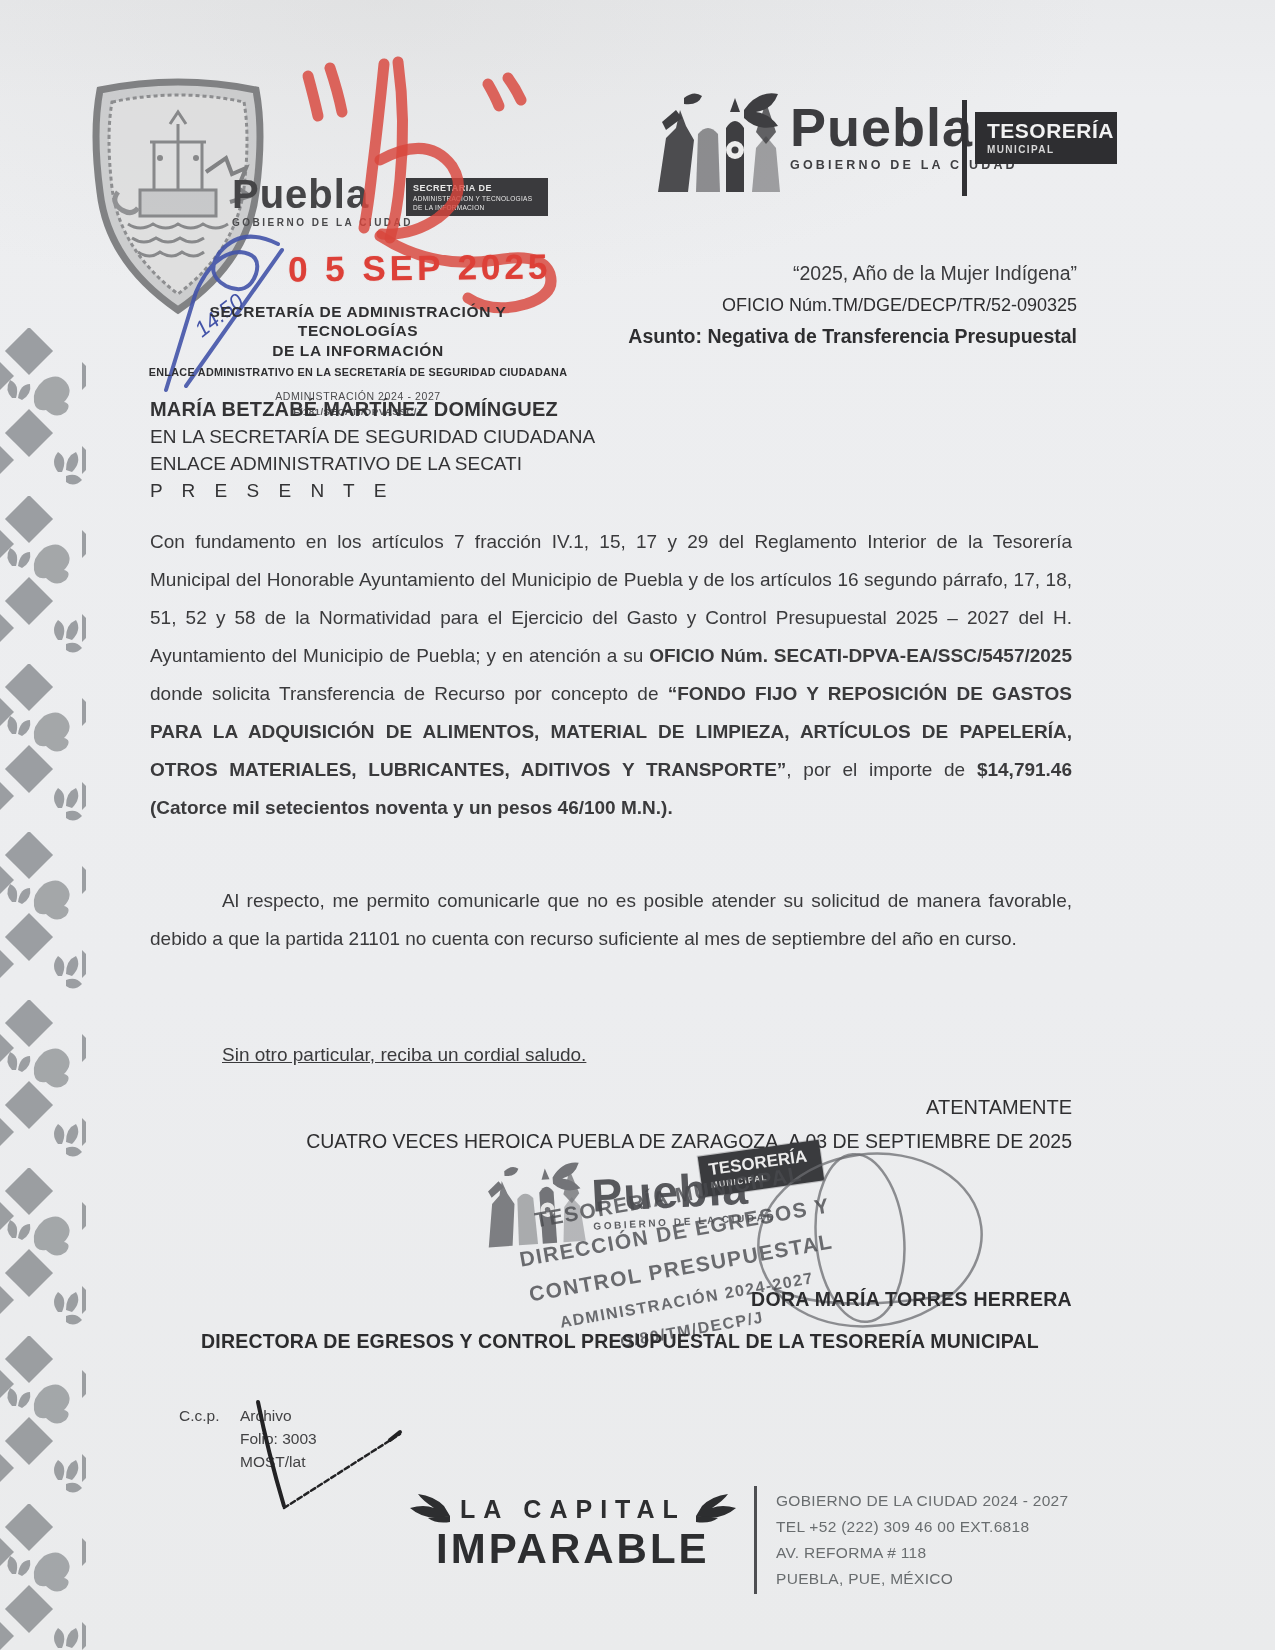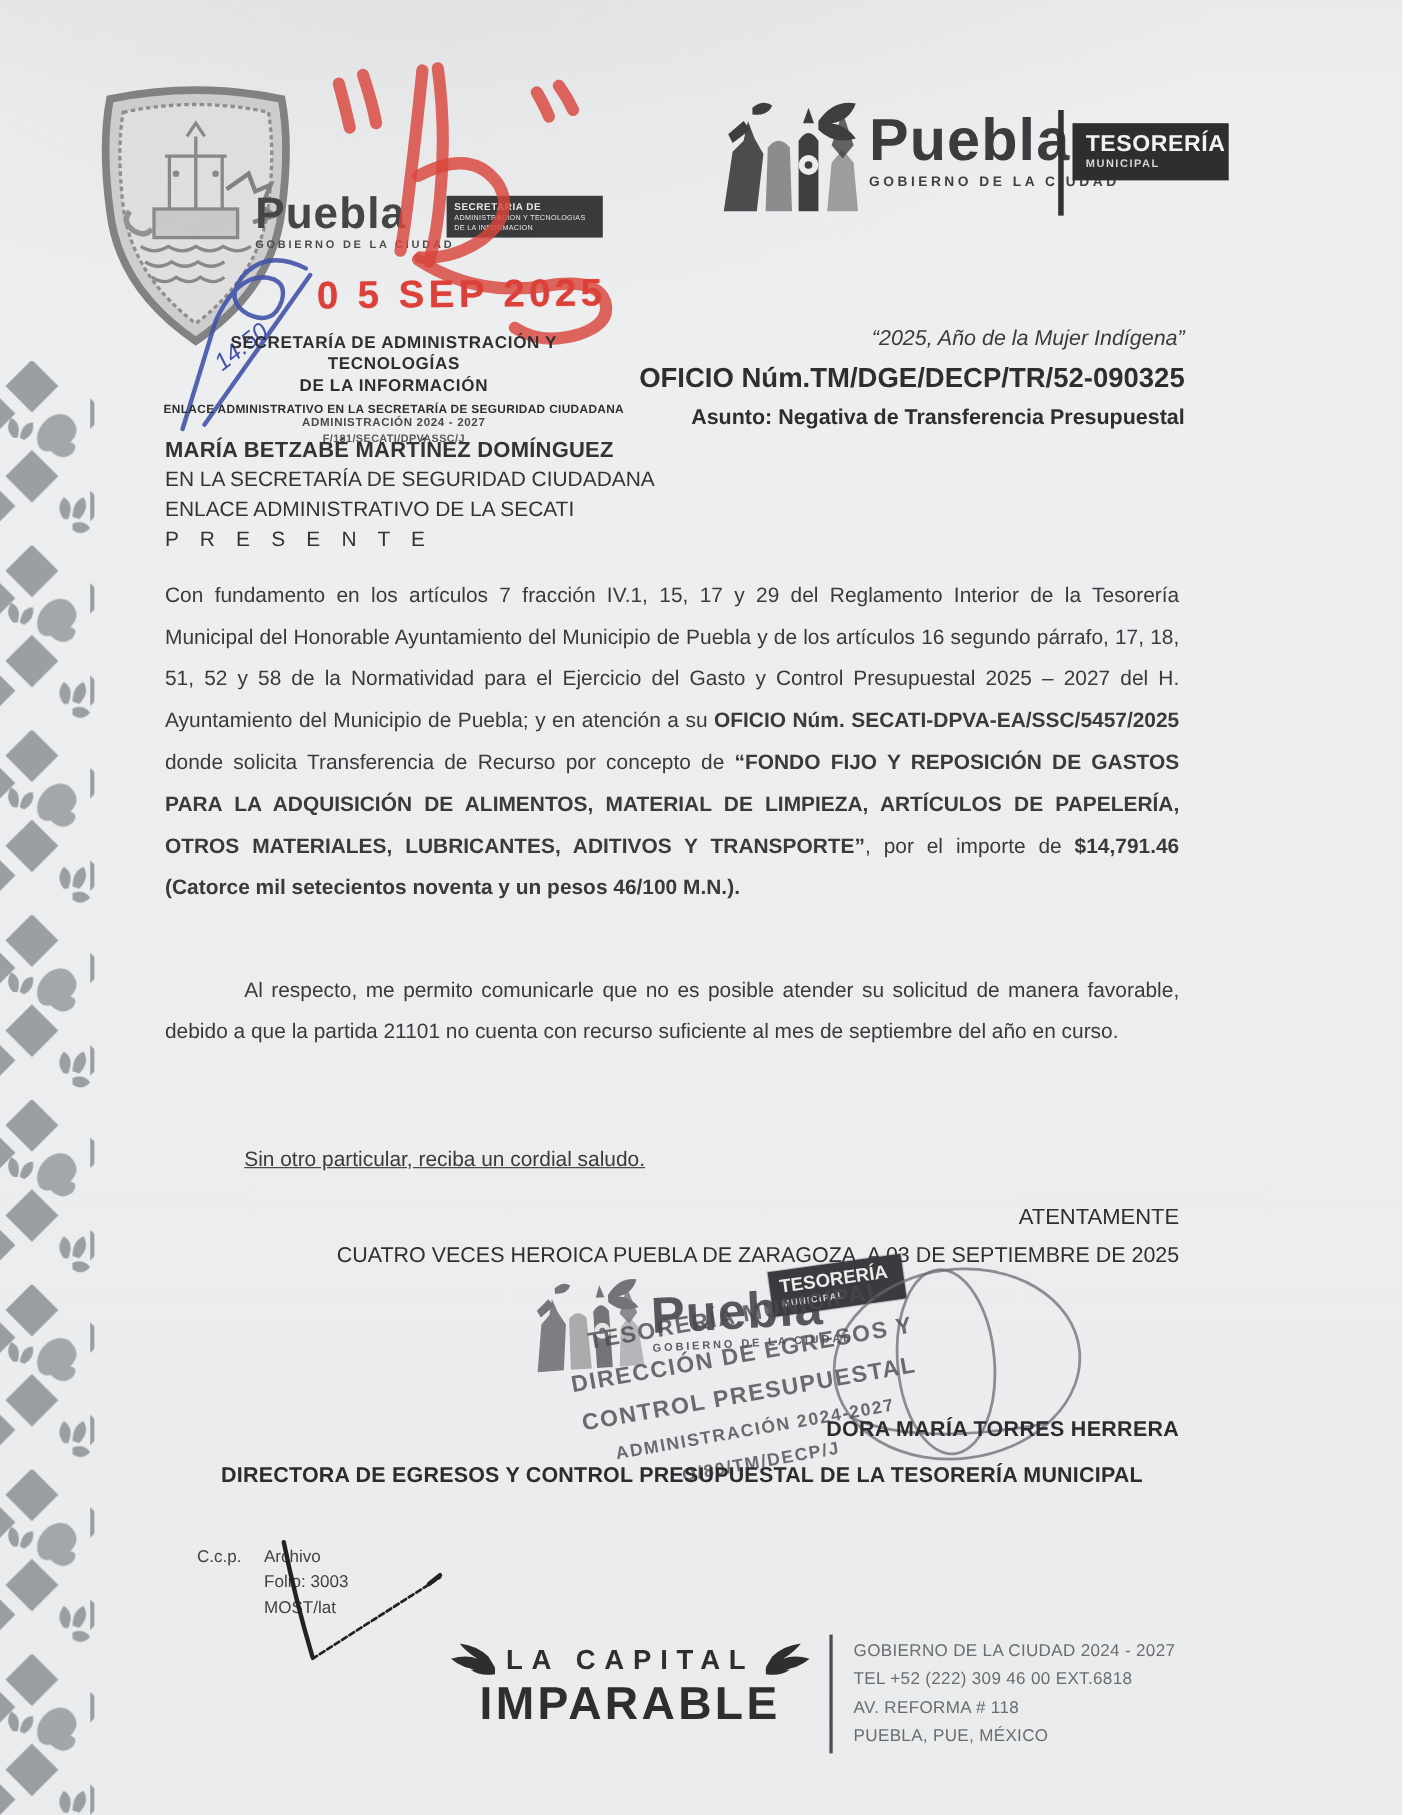--- a/index.html
+++ b/index.html
@@ -23,34 +23,34 @@
   .satiBox .l1{font-size:9px;font-weight:700;letter-spacing:.5px;}
   .satiBox .l2{font-size:6.5px;letter-spacing:.3px;margin-top:2px;}
   .dateStamp{
     font-size:35px;font-weight:700;color:#dd4038;letter-spacing:4px;
     text-shadow:0 0 1px rgba(221,64,56,.55);
     transform:rotate(-.6deg);
   }
   .deptBlock{width:420px;text-align:center;color:#2f2f31;}
   .deptBlock .d1{font-size:15.5px;font-weight:700;letter-spacing:.6px;line-height:1.25;}
   .deptBlock .d3{font-size:10.8px;font-weight:700;letter-spacing:.3px;margin-top:6px;}
-  .deptBlock .d4{font-size:10.5px;font-weight:700;letter-spacing:.6px;margin-top:0;color:#4a4a4c;}
+  .deptBlock .d4{font-size:10.5px;font-weight:400;letter-spacing:.6px;margin-top:12px;color:#4a4a4c;}
   .deptBlock .d5{font-size:9.8px;font-weight:700;letter-spacing:.4px;margin-top:4px;color:#57575a;}
 
   
   .pueblaWordLg{font-size:54px;font-weight:700;color:#3c3c3f;letter-spacing:1px;line-height:1;}
   .pueblaSubLg{font-size:12.5px;font-weight:700;color:#3f3f42;letter-spacing:3.2px;margin-top:4px;}
   .tesoBar{width:5px;height:96px;background:#313134;}
   .tesoBox{background:#2e2e31;color:#f2f2f2;padding:8px 12px 9px 12px;width:118px;}
   .tesoBox .t1{font-size:21px;font-weight:700;letter-spacing:.5px;line-height:1;}
   .tesoBox .t2{font-size:10px;font-weight:700;letter-spacing:1.4px;margin-top:3px;color:#d8d8d8;}
 
   .refBlock{width:560px;text-align:right;}
-  .refBlock .slogan{font-size:19.5px;font-style:italic;color:#3a3a3c;margin-top:35px;}
-  .refBlock .oficio{font-size:25px;font-weight:700;color:#2e2e30;margin-top:10px;}
+  .refBlock .slogan{font-size:19.5px;color:#3a3a3c;}
+  .refBlock .oficio{font-size:18px;font-weight:400;color:#2e2e30;margin-top:10px;}
   .refBlock .asunto{font-size:19.5px;font-weight:700;color:#2e2e30;margin-top:9px;}
 
   
   .addr{font-size:19px;line-height:27px;color:#333335;}
   .addr .nm{font-size:20px;font-weight:700;letter-spacing:.2px;}
   .addr .pres{letter-spacing:7px;}
   .bodyText{width:922px;font-size:19px;line-height:38px;text-align:justify;color:#3a3a3c;}
   .indent{text-indent:72px;}
 
   .centerLine{width:922px;text-align:right;font-weight:400;color:#2f2f31;}

